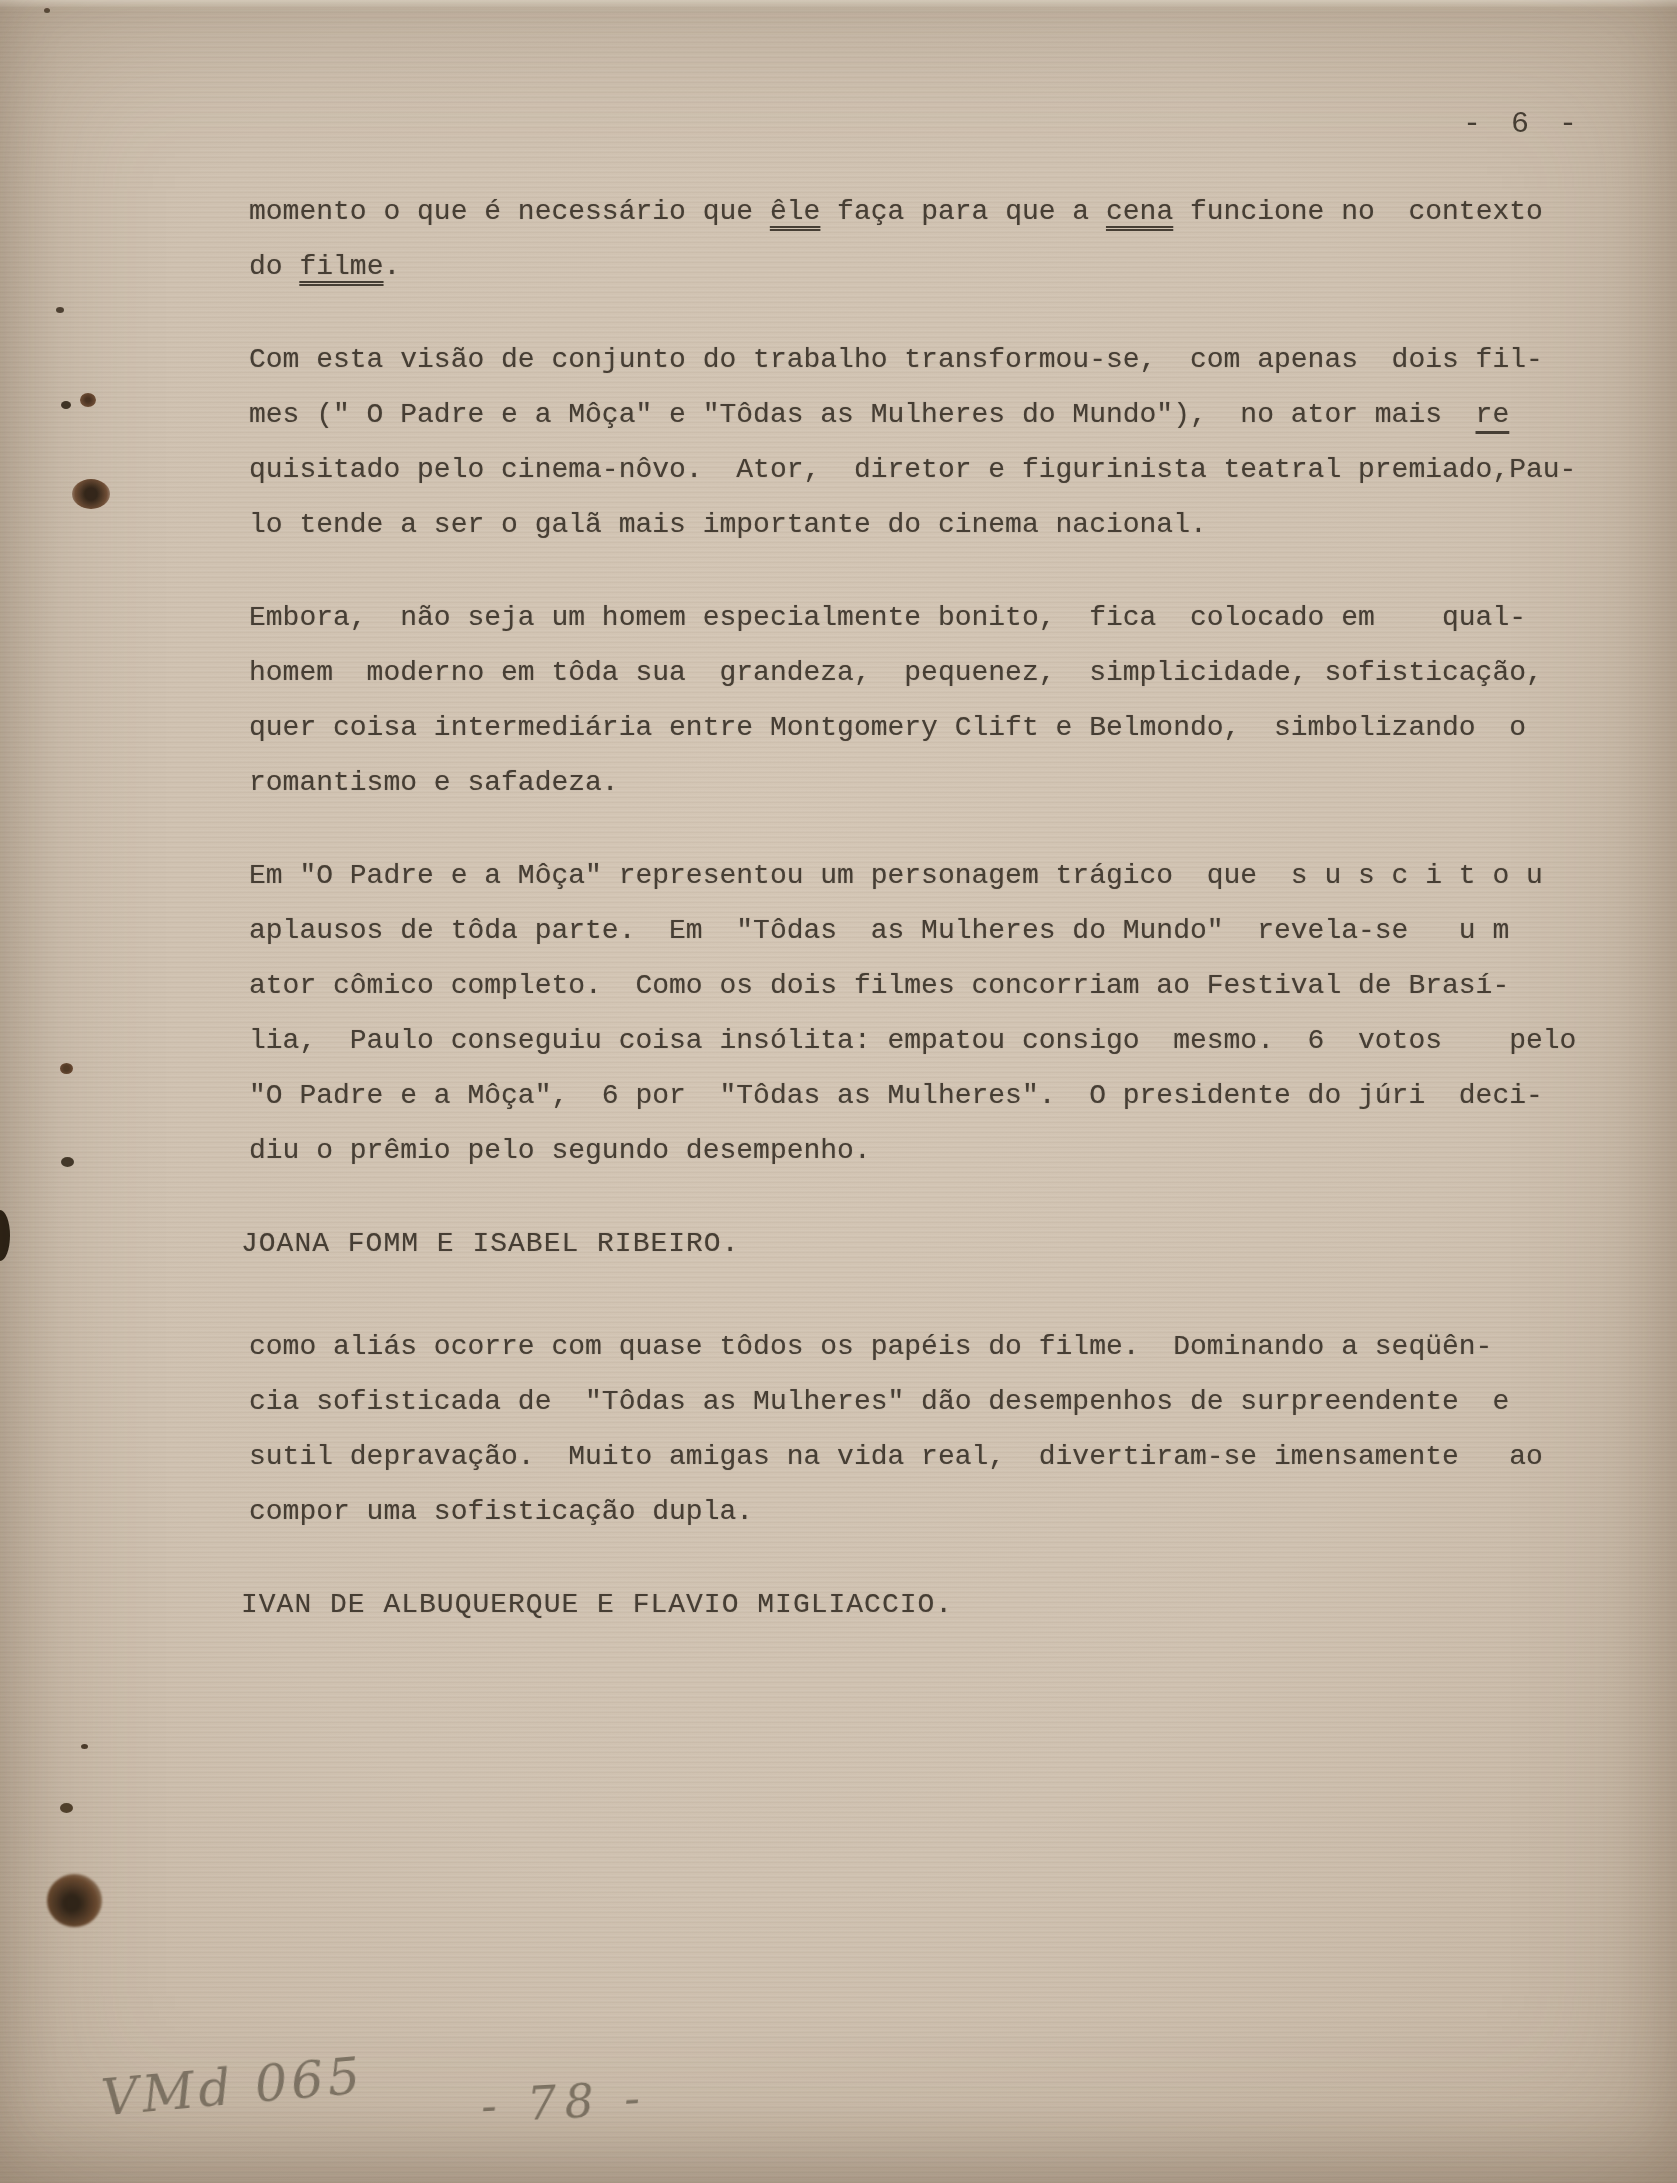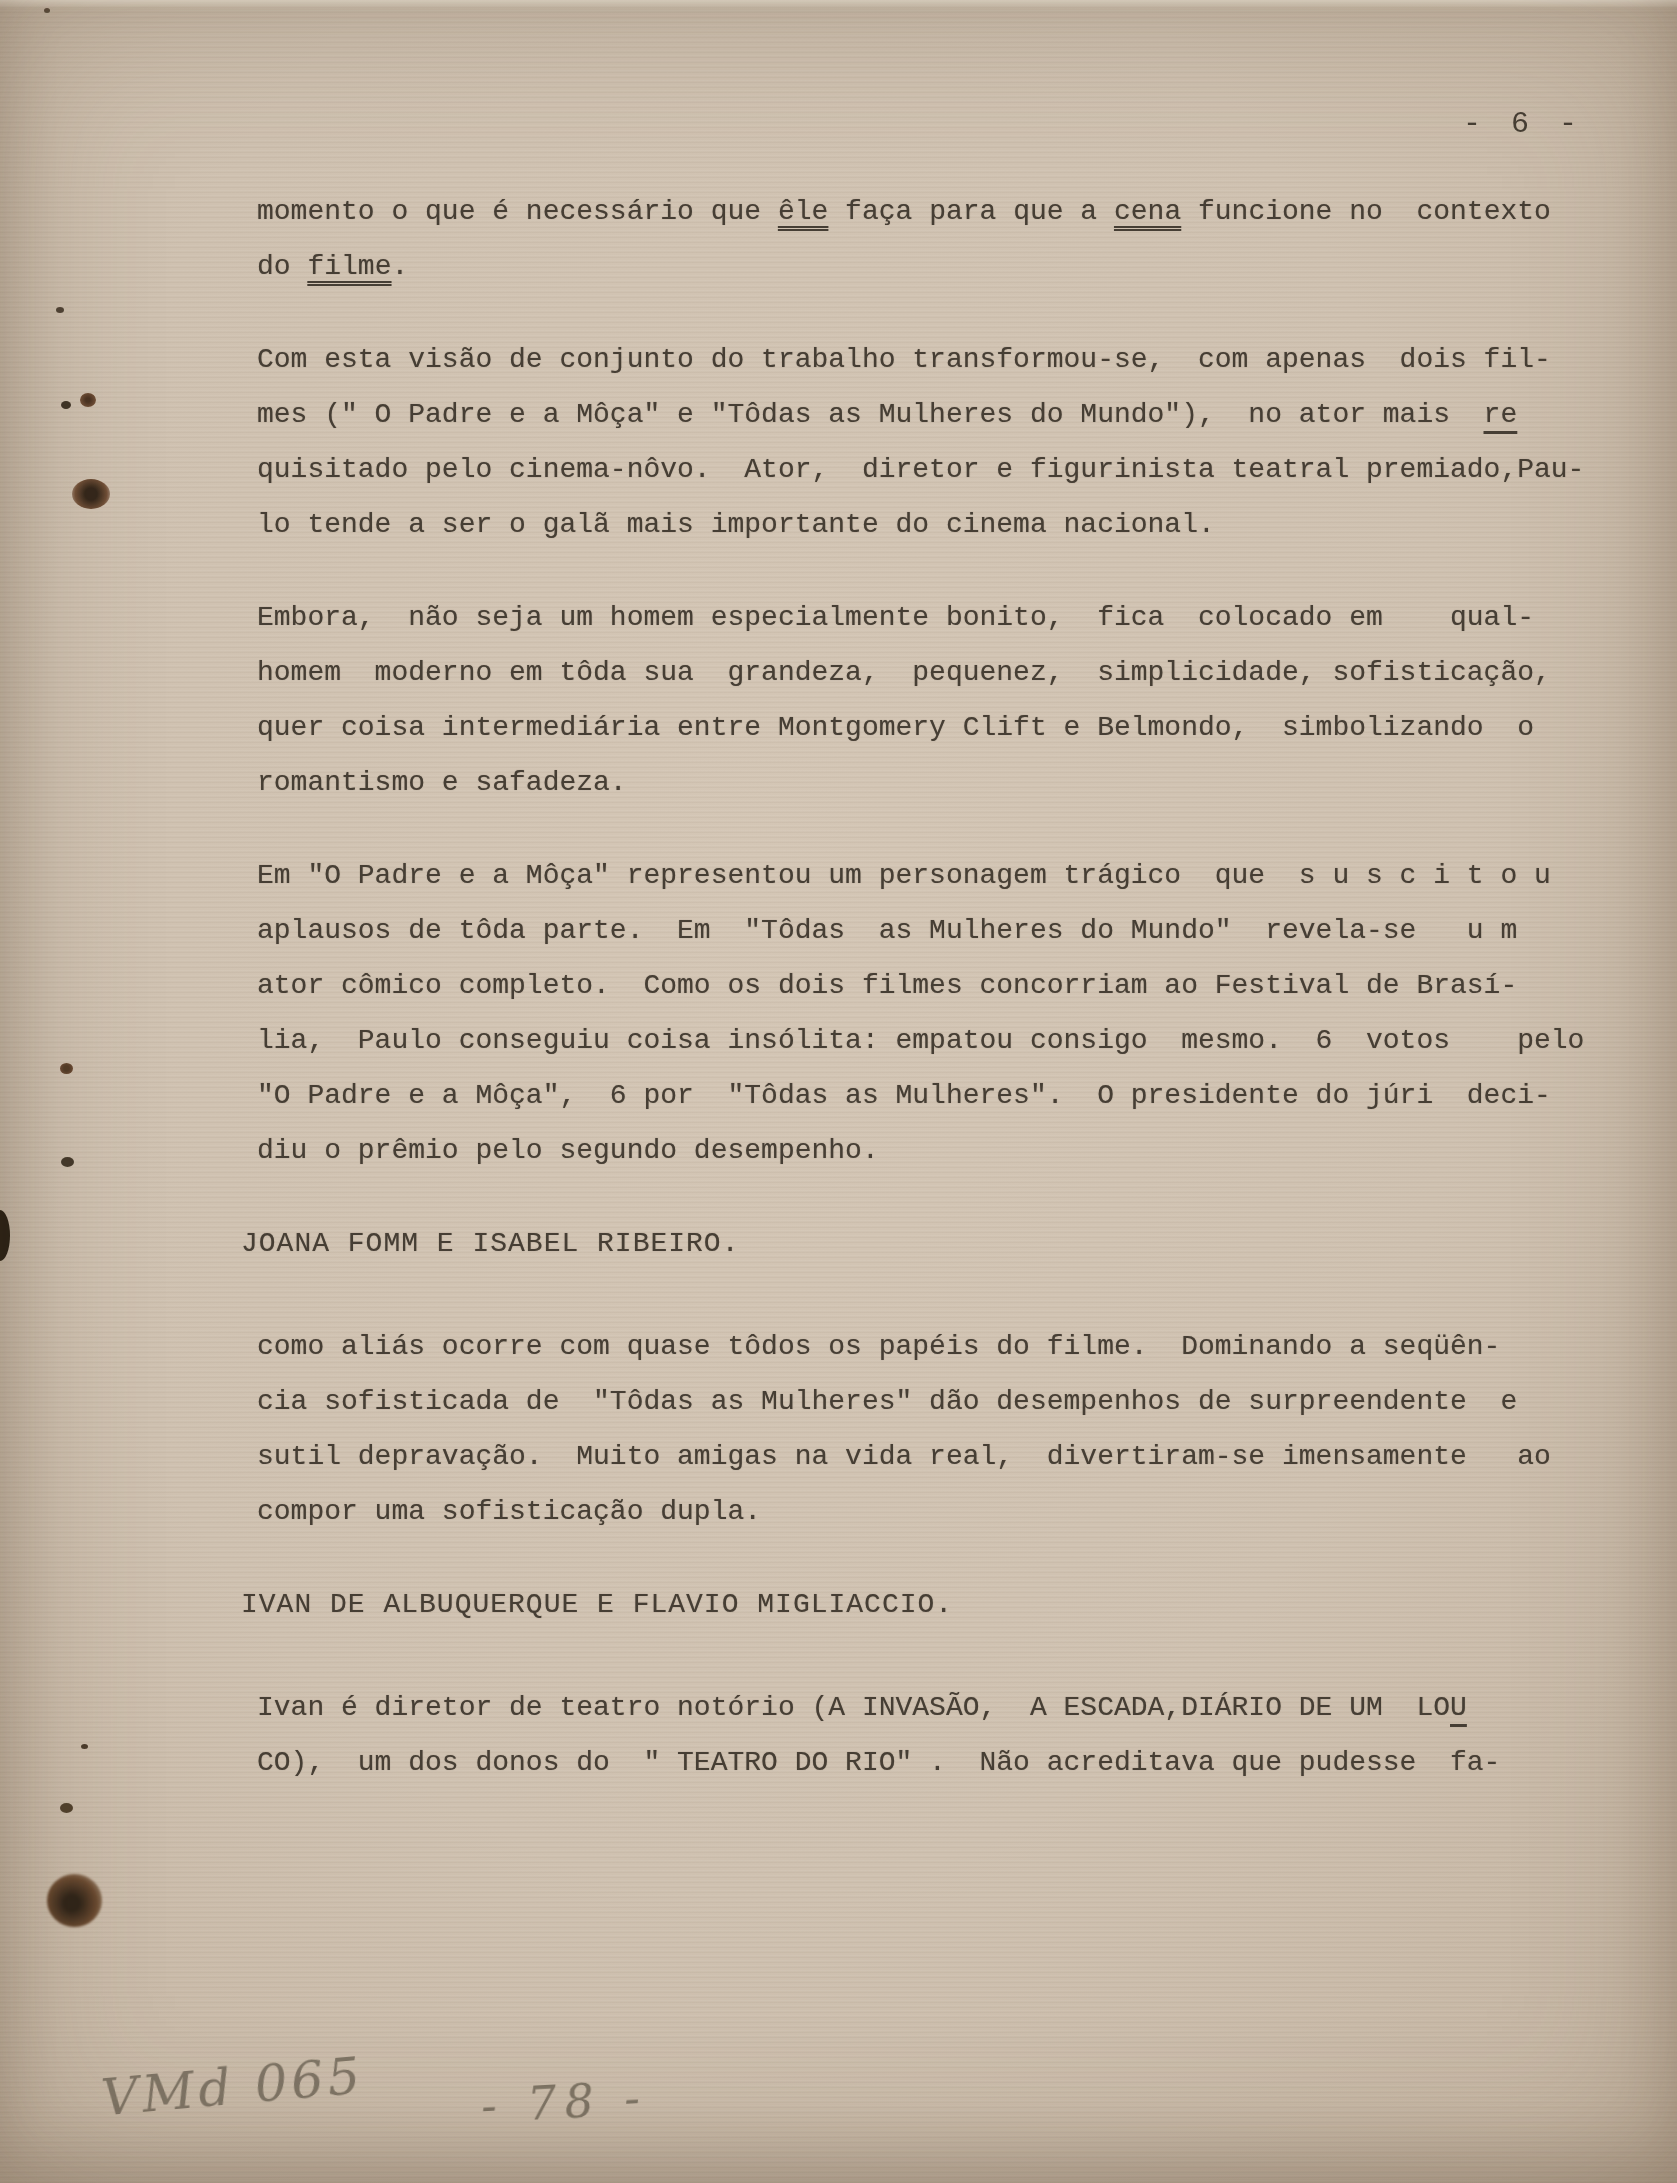--- a/index.html
+++ b/index.html
@@ -26,21 +26,21 @@
     background:linear-gradient(180deg, #efe6d7 0%, rgba(239,230,215,0) 100%);
   }
   .page-number{
     position:absolute;top:107px;left:1463px;
     font-size:30px;letter-spacing:6px;white-space:pre;
   }
   .doc-body{
     position:absolute;left:241px;top:184px;width:1376px;
     font-size:28px;line-height:55px;
   }
-  .block{margin:0 0 38px 16px;}
+  .block{margin:0 0 38px 8px;}
   .block.heading{margin:0 0 48px 0;letter-spacing:1px;}
   .line{white-space:pre;text-shadow:0 0 1px rgba(70,62,52,0.45);}
   .u2{text-decoration:underline double;text-decoration-thickness:2px;text-underline-offset:7px;}
   .u1{text-decoration:underline;text-decoration-thickness:2.5px;text-underline-offset:9px;}
   .footer-note{
     position:absolute;
     color:#7e7465;
     font-family:"DejaVu Serif","Liberation Serif",serif;
     font-style:italic;
     filter:blur(0.4px);
@@ -98,24 +98,20 @@
       </div>
       <div class="block paragraph">
         <div class="line"><span>como aliás ocorre com quase tôdos os papéis do filme.  Dominando a seqüên-</span></div>
         <div class="line"><span>cia sofisticada de  "Tôdas as Mulheres" dão desempenhos de surpreendente  e</span></div>
         <div class="line"><span>sutil depravação.  Muito amigas na vida real,  divertiram-se imensamente   ao</span></div>
         <div class="line"><span>compor uma sofisticação dupla.</span></div>
       </div>
       <div class="block heading">
         <div class="line"><span>IVAN DE ALBUQUERQUE E FLAVIO MIGLIACCIO.</span></div>
       </div>
-      <div class="block paragraph">
-        <div class="line"><span>Ivan é diretor de teatro notório (A INVASÃO,  A ESCADA,DIÁRIO DE UM  LO</span><span class="u1">U</span></div>
-        <div class="line"><span>CO),  um dos donos do  " TEATRO DO RIO" .  Não acreditava que pudesse  fa-</span></div>
-      </div>
     </div>
 
   <div class="footer-note footer-left">VMd 065</div>
   <div class="footer-note footer-center">- 78 -</div>
 
   <div class="spot spot-s1"></div>
   <div class="spot spot-s2"></div>
   <div class="spot spot-b1"></div>
   <div class="spot spot-b2"></div>
   <div class="spot spot-s3"></div>

